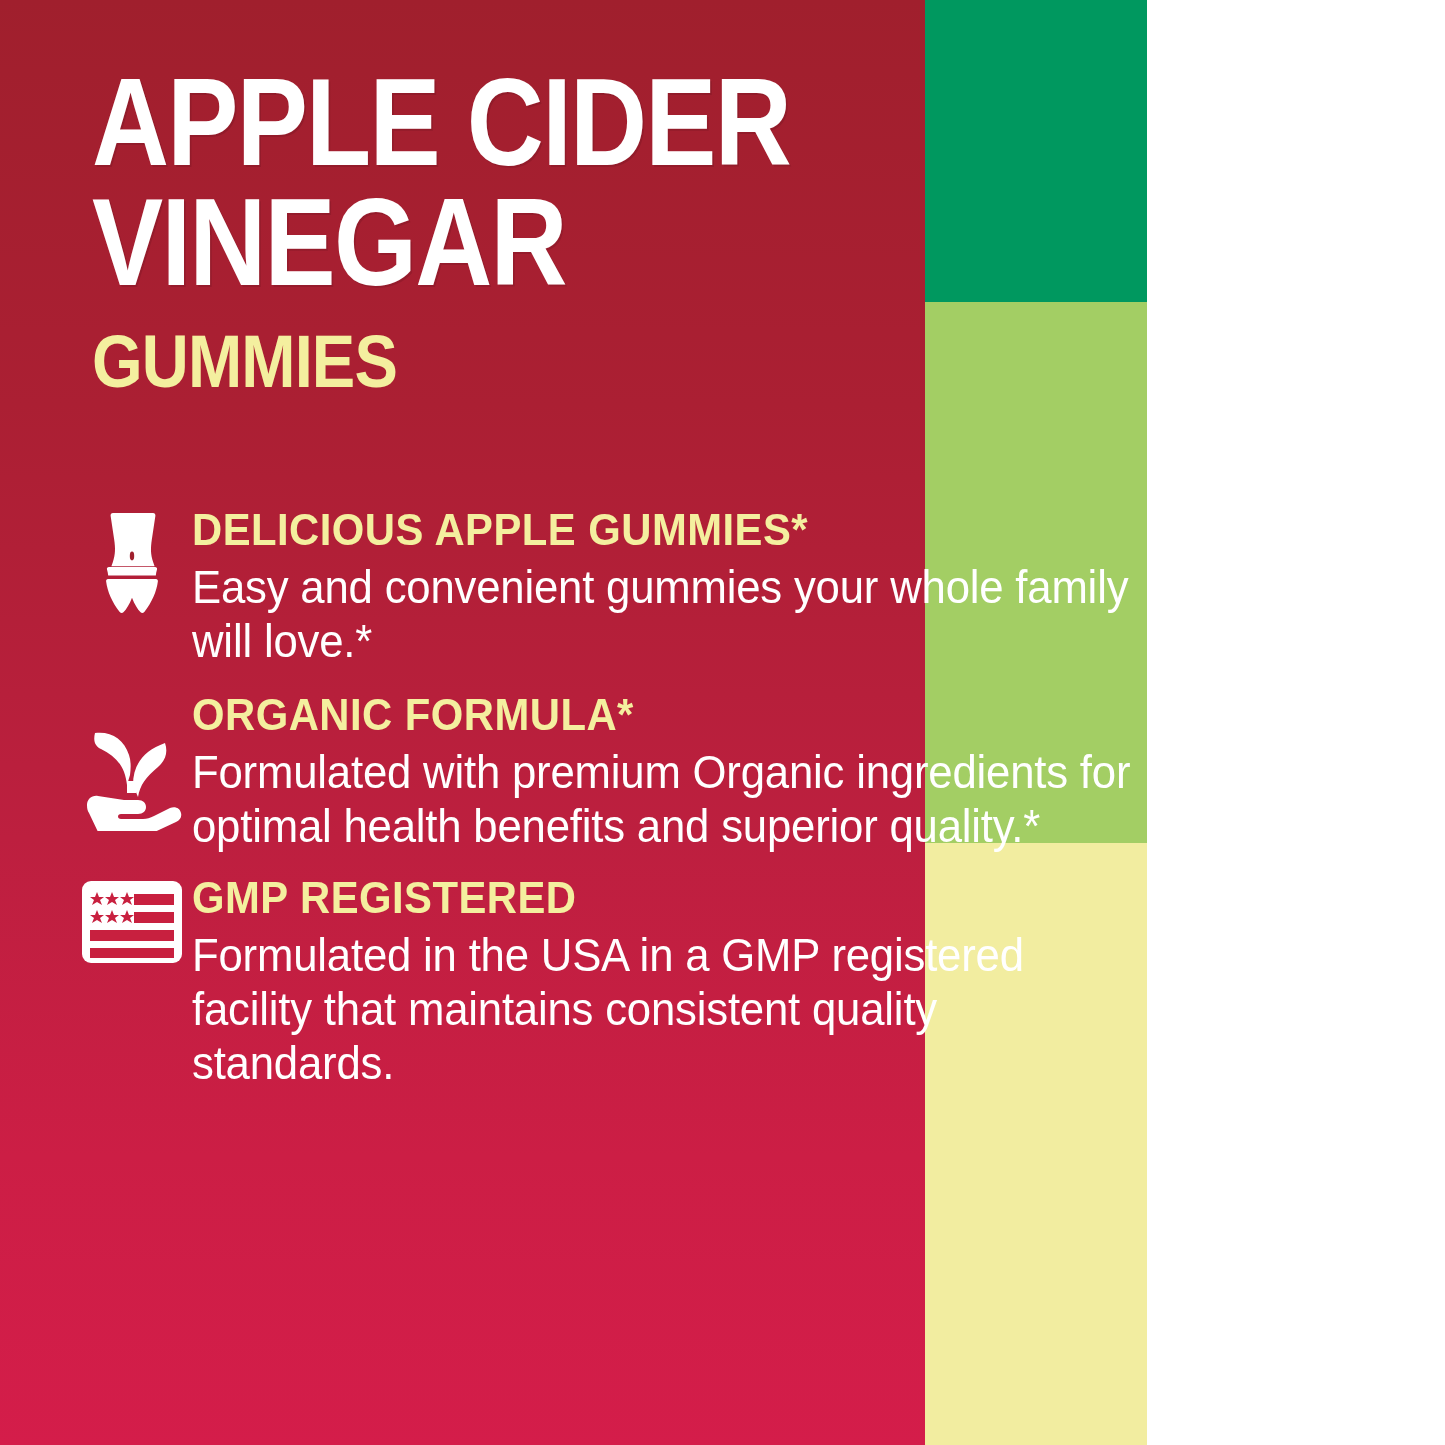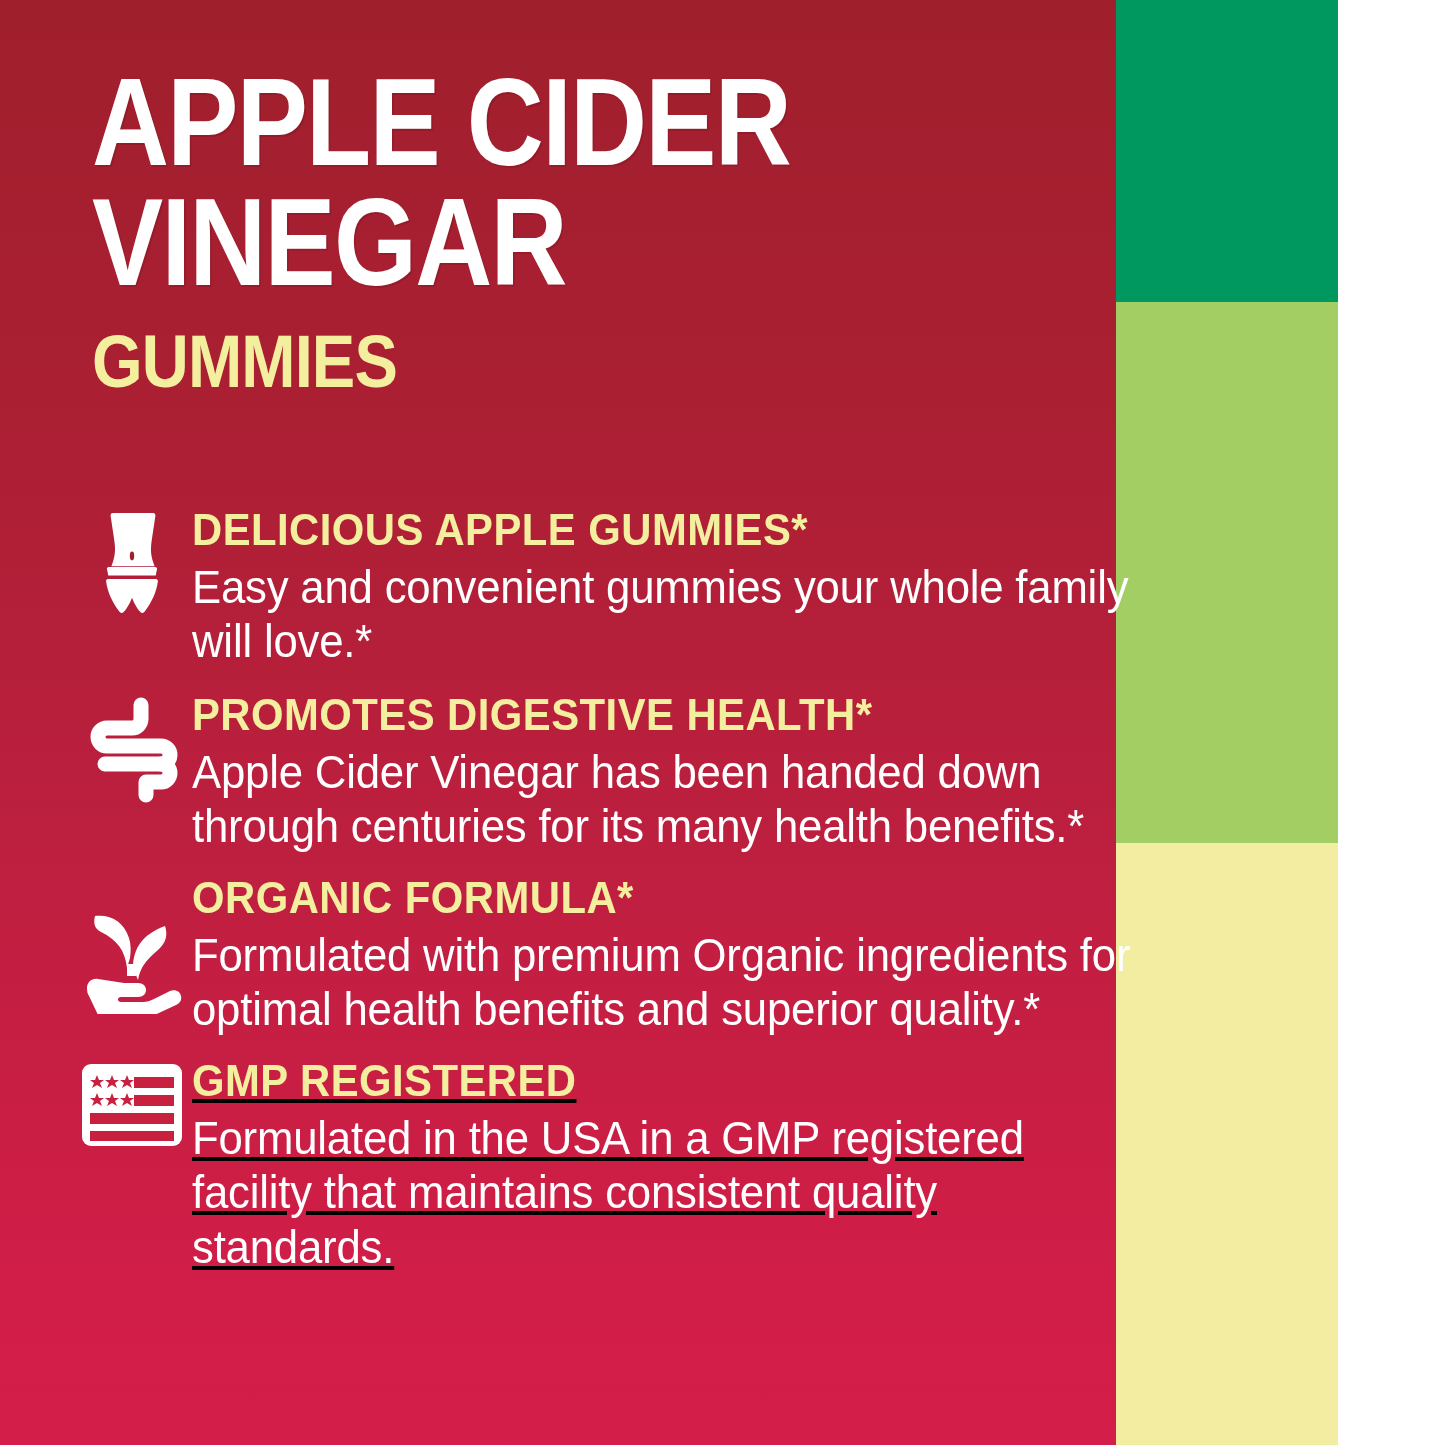--- a/index.html
+++ b/index.html
@@ -5,21 +5,21 @@
   html, body {
     margin: 0;
     padding: 0;
     background: #ffffff;
   }
   body {
     font-family: "Liberation Sans", sans-serif;
   }
   .poster {
     position: relative;
-    width: 1338px;
+    width: 1147px;
     height: 1445px;
     overflow: hidden;
     background: linear-gradient(180deg, #a01f2d 0%, #ab1f33 28%, #bd1f3f 58%, #cc1e45 80%, #d41d4a 100%);
   }
 
   
   .sidebar {
     position: absolute;
     top: 0;
     right: 0;
@@ -119,21 +119,21 @@
     letter-spacing: -0.2px;
     transform: scaleX(0.95);
     transform-origin: left center;
     max-width: 1085px;
   }
 
   
   .feature.f1 { margin-bottom: 22px; }
   .feature.f2 { margin-bottom: 20px; }
   .feature.f3 { margin-bottom: 20px; align-items: center; }
-  .feature.f4 { margin-bottom: 0; text-decoration: underline; }
+  .feature.f4 { margin-bottom: 0; }
 </style>
 </head>
 <body>
 
 <div class="poster">
 
   <div class="sidebar">
     <div class="sidebar-block sb-green"></div>
     <div class="sidebar-block sb-lime"></div>
     <div class="sidebar-block sb-cream"></div>
@@ -158,34 +158,20 @@
             <path fill="#ffffff" d="M20 56 h46 c1.5 0 2.4 1.1 2 2.5 -0.6 2.2 -1 4 -1.2 6 H19.2 c-0.2 -2 -0.6 -3.8 -1.2 -6 -0.4 -1.4 0.5 -2.5 2 -2.5 Z"></path>
             <path fill="#ffffff" d="M19 68 h48 c1.3 0 2.1 1 1.9 2.3 -1.4 10.4 -5.8 20.8 -13.6 30.6 -1 1.3 -2.6 1.5 -3.7 0.4 -3.1 -3.1 -6 -8 -8.6 -14.6 -2.6 6.6 -5.5 11.5 -8.6 14.6 -1.1 1.1 -2.7 0.9 -3.7 -0.4 -7.8 -9.8 -12.2 -20.2 -13.6 -30.6 -0.2 -1.3 0.6 -2.3 1.9 -2.3 Z"></path>
           </svg>
         </div>
         <div class="feature-text">
           <div class="feature-title">DELICIOUS APPLE GUMMIES*</div>
           <div class="feature-body">Easy and convenient gummies your whole family will love.*</div>
         </div>
       </div>
 
-      <div class="feature f2">
-        <div class="feature-icon">
-          <svg width="94" height="108" viewBox="0 0 94 108" aria-hidden="true">
-            <g fill="none" stroke="#ffffff" stroke-width="15" stroke-linecap="round" stroke-linejoin="round">
-              <path d="M56 9 v14 a9 9 0 0 1 -9 9 H22 a9 9 0 0 0 0 18 h54 a9 9 0 0 1 0 18 H20"></path>
-              <path d="M76 68 a9 9 0 0 1 0 18 H61 v13"></path>
-            </g>
-          </svg>
-        </div>
-        <div class="feature-text">
-          <div class="feature-title">PROMOTES DIGESTIVE HEALTH*</div>
-          <div class="feature-body">Apple Cider Vinegar has been handed down through centuries for its many health benefits.*</div>
-        </div>
-      </div>
 
       <div class="feature f3">
         <div class="feature-icon">
           <svg width="102" height="112" viewBox="0 0 102 112" aria-hidden="true">
             <path fill="#ffffff" d="M46 66 C44 48 36 38 20 30 14 27 12 22 14 14 c16 -2 29 6 34 22 2 6 2 13 1 20 z"></path>
             <path fill="#ffffff" d="M52 66 C52 46 62 32 84 24 c3 9 1 17 -7 24 -12 10 -18 18 -20 30 z"></path>
             <path fill="#ffffff" d="M46 62 h9 v12 h-9 z"></path>
             <path fill="#ffffff" d="M6 86 c0 -6 5 -10 11 -9 l26 4 14 0 c5 0 8 3 8 7 0 4 -3 7 -8 7 H40 c-2 0 -3 1 -3 2.5 0 1.5 1 2.5 3 2.5 h22 c4 0 7 -1 11 -3 l16 -8 c5 -2 10 0 11 5 1 4 -1 7 -5 9 l-30 14 c-6 3 -11 4 -18 4 H30 c-5 0 -9 -2 -12 -6 L8 94 c-1.3 -2 -2 -4 -2 -8 z"></path>
           </svg>
         </div>

